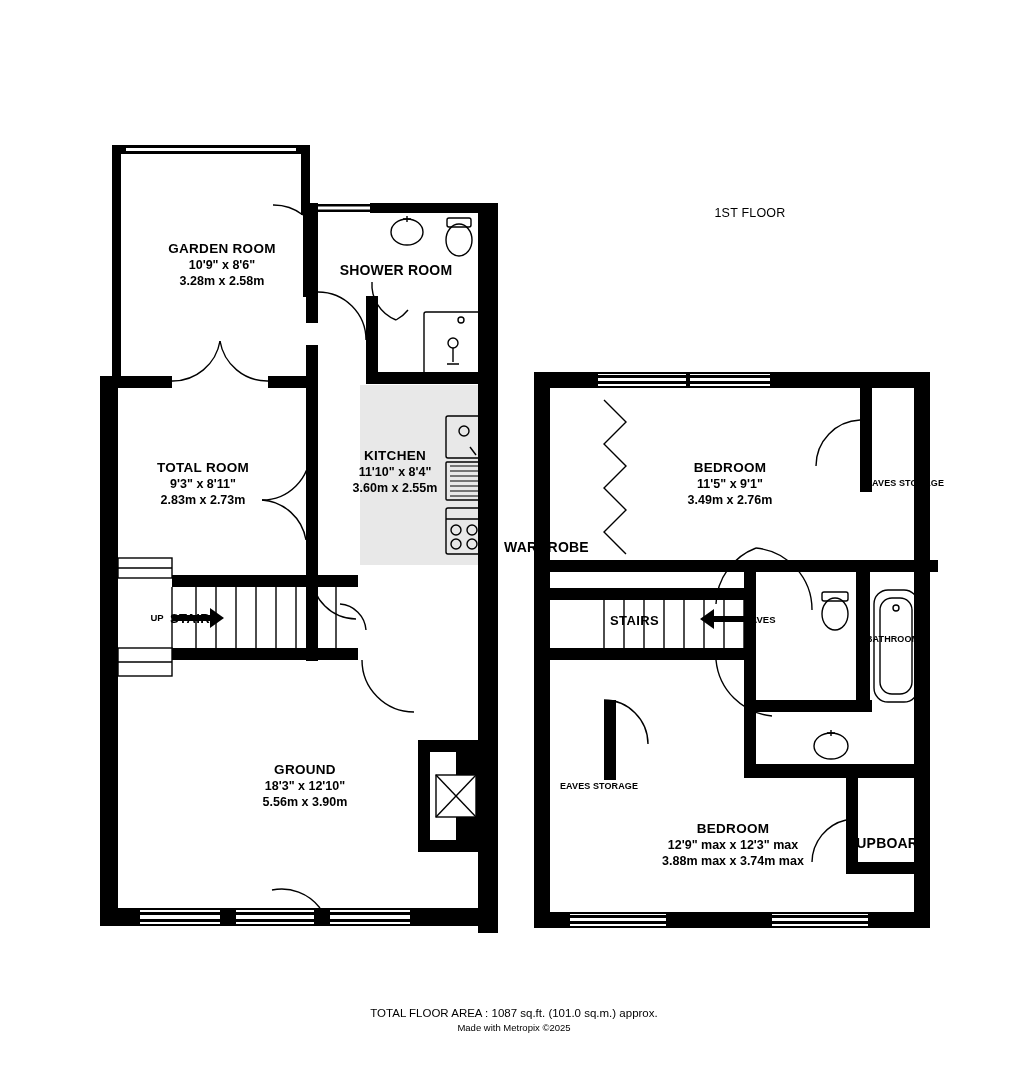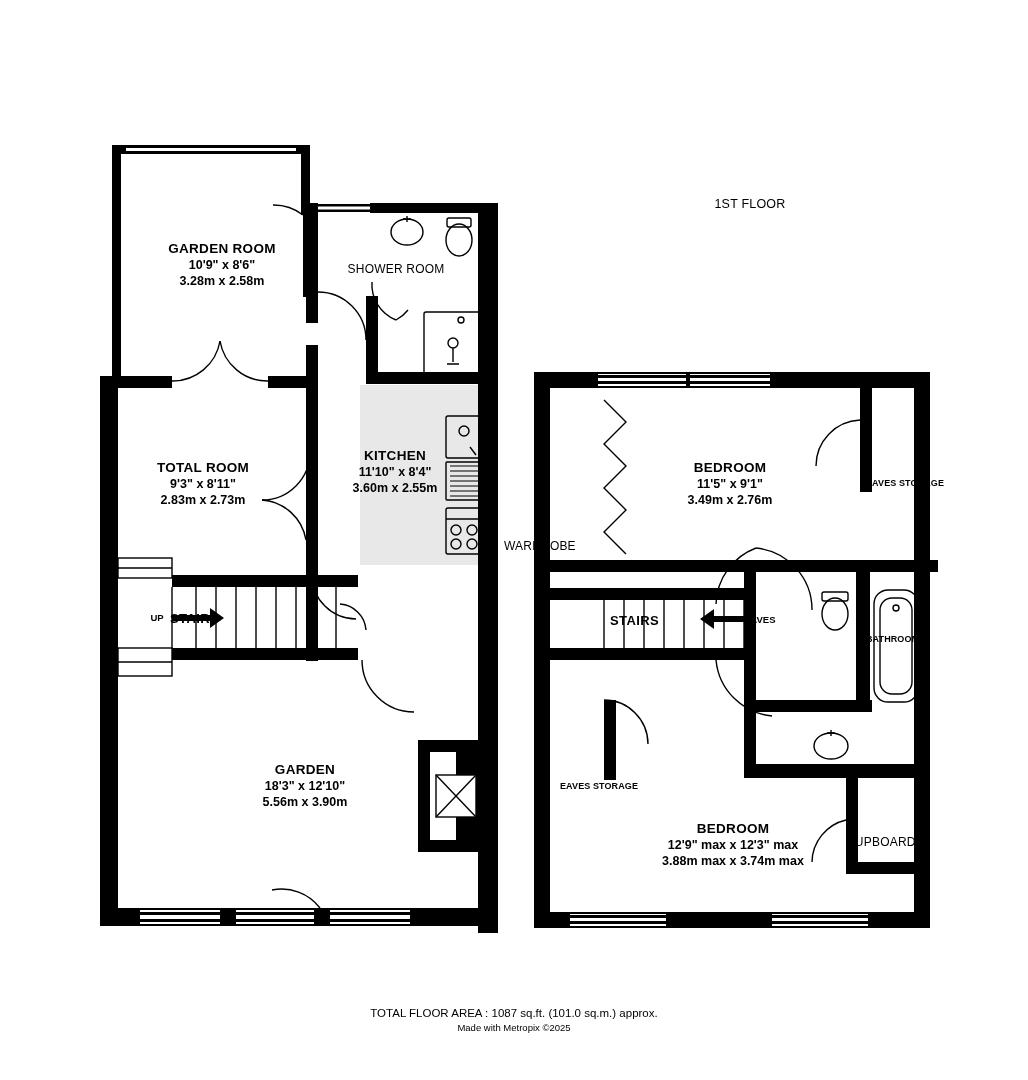--- a/index.html
+++ b/index.html
@@ -31,22 +31,22 @@
   .room-name {
     font-size: 13.5px;
     font-weight: bold;
     letter-spacing: 0.3px;
   }
   .room-dims {
     font-size: 12.5px;
     font-weight: bold;
   }
   .small-cap {
-    font-size: 12px;
-    font-weight: normal;
+    font-size: 14px;
+    font-weight: bold;
     letter-spacing: 0.2px;
   }
   .tiny-cap {
     font-size: 9px;
     font-weight: bold;
     letter-spacing: 0.1px;
     padding-left: 28px;
   }
   .stair-word {
     font-size: 13px;
@@ -324,21 +324,21 @@
       <path d="M716 660 A 62 62 0 0 0 772 716"></path>
       <path d="M604 700 A 44 44 0 0 1 648 744"></path>
       <path d="M846 820 A 44 44 0 0 0 812 862"></path>
     </g>
   </g>
 </svg>
 
 <div class="lbl floor-title" style="left:180px; top:26px; width:300px;">
 </div>
 
-<div class="lbl floor-title" style="left:600px; top:197px; width:300px;">
+<div class="lbl floor-title" style="left:600px; top:206px; width:300px;">
   <span class="ln">1ST FLOOR</span>
 </div>
 
 <div class="lbl" style="left:92px; top:241px; width:260px;">
   <span class="ln room-name">GARDEN ROOM</span>
   <span class="ln room-dims">10'9"  x 8'6"</span>
   <span class="ln room-dims">3.28m  x 2.58m</span>
 </div>
 
 <div class="lbl small-cap" style="left:320px; top:262px; width:152px;">SHOWER ROOM</div>
@@ -352,21 +352,21 @@
 <div class="lbl" style="left:275px; top:448px; width:240px;">
   <span class="ln room-name">KITCHEN</span>
   <span class="ln room-dims">11'10"  x 8'4"</span>
   <span class="ln room-dims">3.60m  x 2.55m</span>
 </div>
 
 <div class="lbl stair-word" style="left:170px; top:611px; width:140px; text-align:left;">STAIRS</div>
 <div class="lbl dir-word" style="left:140px; top:612px; width:34px;">UP</div>
 
 <div class="lbl" style="left:180px; top:762px; width:250px;">
-  <span class="ln room-name">GARDEN</span>
+  <span class="ln room-name">GROUND</span>
   <span class="ln room-dims">18'3"  x 12'10"</span>
   <span class="ln room-dims">5.56m  x 3.90m</span>
 </div>
 
 <div class="lbl" style="left:610px; top:460px; width:240px;">
   <span class="ln room-name">BEDROOM</span>
   <span class="ln room-dims">11'5"  x 9'1"</span>
   <span class="ln room-dims">3.49m  x 2.76m</span>
 </div>
 

